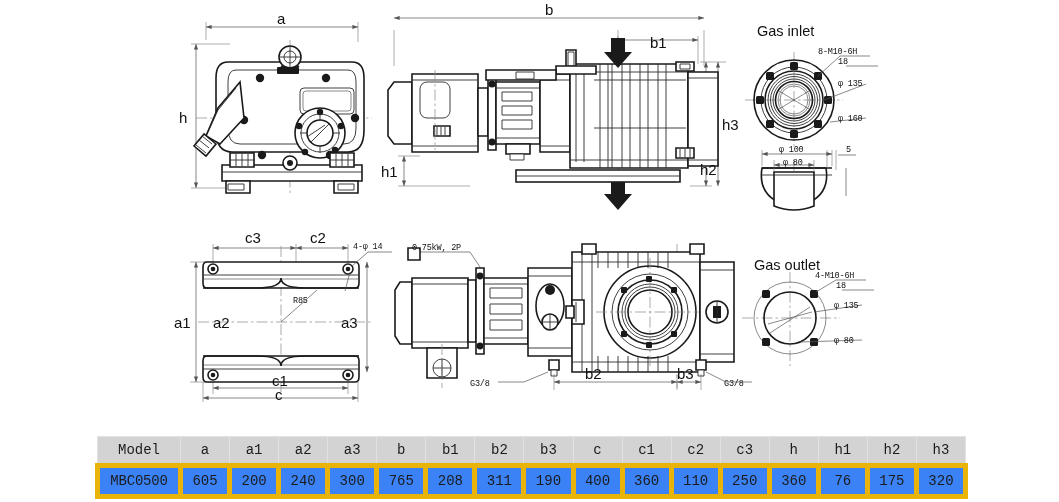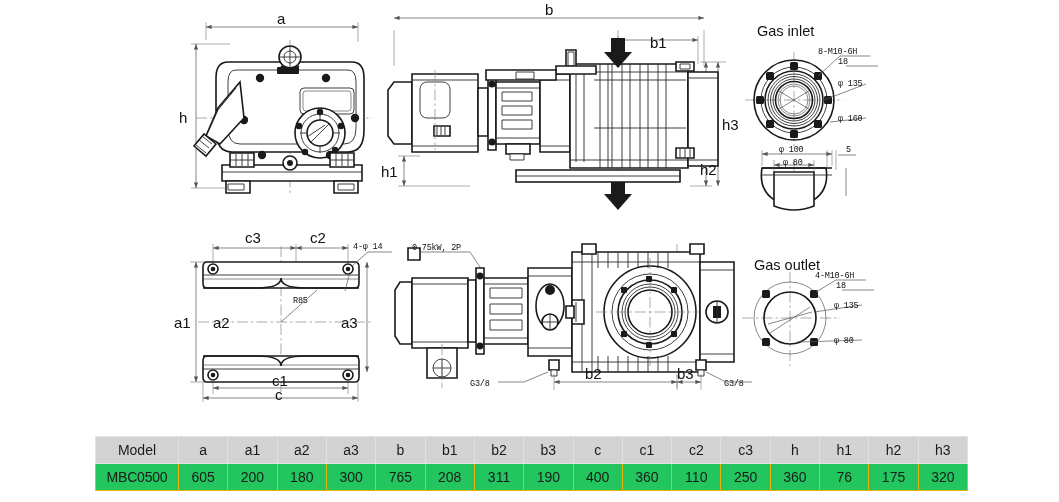--- a/index.html
+++ b/index.html
@@ -62,40 +62,40 @@
   #spec-table-wrap {
     position: absolute;
     left: 95px;
     top: 436px;
     width: 873px;
   }
   table.spec {
     border-collapse: collapse;
     width: 873px;
     table-layout: fixed;
-    font-family: Liberation Sans, sans-serif;
+    font-family: Liberation Mono, monospace;
   }
   table.spec th,
   table.spec td {
     border: 1px solid #ffffff;
     outline: 0;
     text-align: center;
     font-weight: normal;
     font-size: 14px;
     color: #1b1b1b;
     height: 26px;
     line-height: 26px;
     padding: 0;
   }
   table.spec thead th {
     background: #d3d3d3;
   }
   table.spec tbody td {
-    background: #22c55e;
-    border: 1px solid #eab308;
+    background: #3b82f6;
+    border: 5px solid #eab308;
   }
   table.spec thead th.model-col,
   table.spec tbody td.model-col {
     width: 82px;
   }
   table.spec tbody td.model-col {
     letter-spacing: -0.2px;
   }
   table.spec thead th { border: 1px solid #e2e2e2; }
 </style>
@@ -603,21 +603,21 @@
           <th>h1</th>
           <th>h2</th>
           <th>h3</th>
         </tr>
       </thead>
       <tbody>
         <tr>
           <td class="model-col">MBC0500</td>
           <td>605</td>
           <td>200</td>
-          <td>180</td>
+          <td>240</td>
           <td>300</td>
           <td>765</td>
           <td>208</td>
           <td>311</td>
           <td>190</td>
           <td>400</td>
           <td>360</td>
           <td>110</td>
           <td>250</td>
           <td>360</td>

